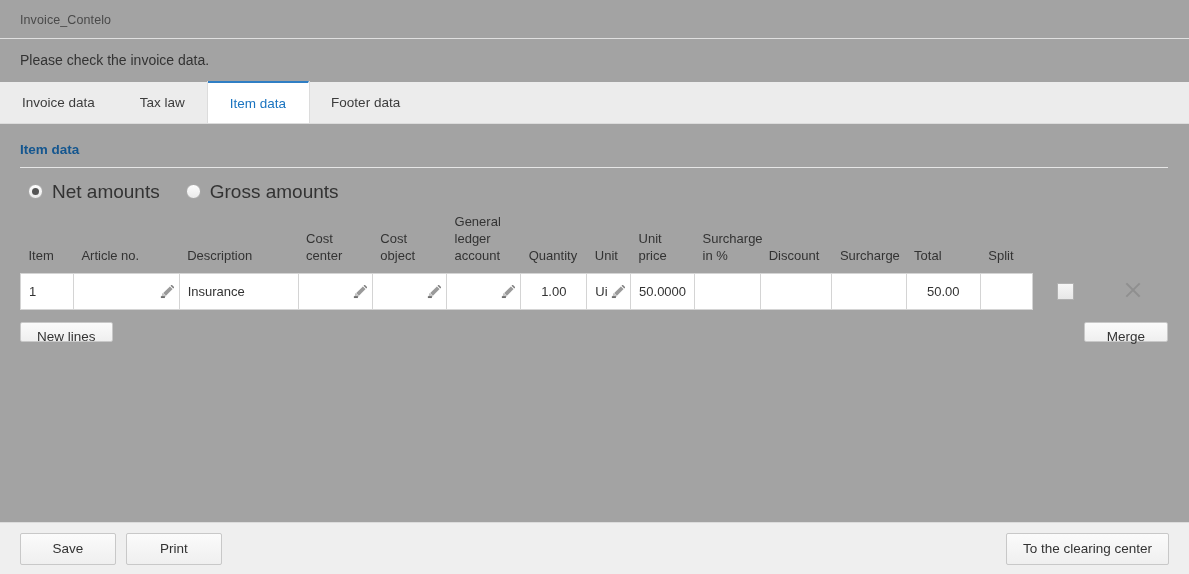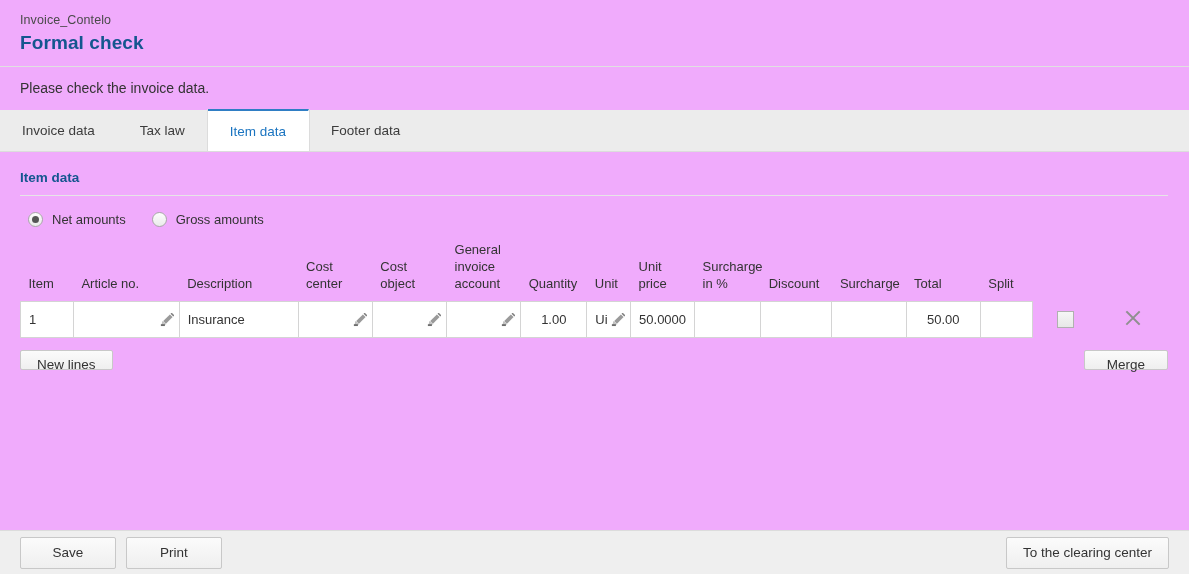--- a/index.html
+++ b/index.html
@@ -4,21 +4,21 @@
 <style>
   * { box-sizing: border-box; }
   html, body {
     margin: 0; padding: 0;
     width: 1189px; height: 574px;
     background: #ffffff;
     font-family: "Liberation Sans", sans-serif;
     color: #333333;
     overflow: hidden;
   }
-  #app { position: relative; width: 1189px; height: 574px; background: #f0abfc; }
+  #app { position: relative; width: 1189px; height: 574px; background: #a3a3a3; }
 
   
   .page-head { padding: 12px 20px 10px 20px; }
   .breadcrumb {
     font-size: 12.5px; color: #4a4a4a; line-height: 16px;
     letter-spacing: .1px;
   }
   .page-title {
     font-size: 19px; font-weight: bold; color: #14568f;
     line-height: 26px; margin-top: 2px; letter-spacing: .1px;
@@ -58,21 +58,21 @@
   .content { padding: 0 20px; }
   .section-title {
     font-size: 13.5px; font-weight: bold; color: #14568f;
     padding: 18px 0 10px 0;
   }
   .section-rule { height: 1px; background: #e6e6e6; margin-right: 1px; }
 
   .radio-row {
     display: flex; align-items: center;
     padding: 16px 0 14px 8px;
-    font-size: 13px; color: #333;
+    font-size: 19px; color: #333;
   }
   .radio-item { display: flex; align-items: center; margin-right: 26px; cursor: pointer; }
   .radio-dot {
     width: 15px; height: 15px; border-radius: 50%;
     border: 1px solid #a8a8a8;
     background: linear-gradient(#fdfdfd, #eaeaea);
     margin-right: 9px;
     display: flex; align-items: center; justify-content: center;
     flex: none;
   }
@@ -148,38 +148,37 @@
   }
   .btn.primary {
     background: #5b8ac0;
     border: 1px solid #5b8ac0;
     color: #ffffff;
   }
 
   
   .footer {
     position: absolute; left: 0; bottom: 0;
-    width: 1189px; height: 44px;
+    width: 1189px; height: 52px;
     background: #efefef;
     border-top: 1px solid #dcdcdc;
     display: flex; align-items: center;
   }
   .footer-left { display: flex; gap: 10px; padding-left: 20px; }
   .footer-right { display: flex; gap: 10px; margin-left: auto; padding-right: 20px; }
   .footer .btn { height: 32px; line-height: 30px; min-width: 96px; }
   .footer .btn.primary { min-width: 110px; }
 </style>
 </head>
 <body>
 
 <div id="app">
 
   <div class="page-head">
     <div class="breadcrumb">Invoice_Contelo</div>
-    <div class="page-title">Formal check</div>
   </div>
   <div class="hr-full"></div>
 
   <div class="instruction">Please check the invoice data.</div>
 
   <div class="tabbar">
     <div class="tab">
       <span>Invoice data</span>
     </div>
     <div class="tab">
@@ -228,21 +227,21 @@
         <col style="width:65px">
           <col style="width:68px">
       </colgroup>
       <thead>
         <tr>
           <th>Item</th>
           <th>Article no.</th>
           <th>Description</th>
           <th>Cost center</th>
           <th>Cost object</th>
-          <th>General invoice account</th>
+          <th>General ledger account</th>
           <th class="num">Quantity</th>
           <th>Unit</th>
           <th>Unit price</th>
           <th>Surcharge in %</th>
           <th>Discount</th>
           <th>Surcharge</th>
           <th>Total</th>
           <th>Split</th>
           <th></th>
           <th></th>

